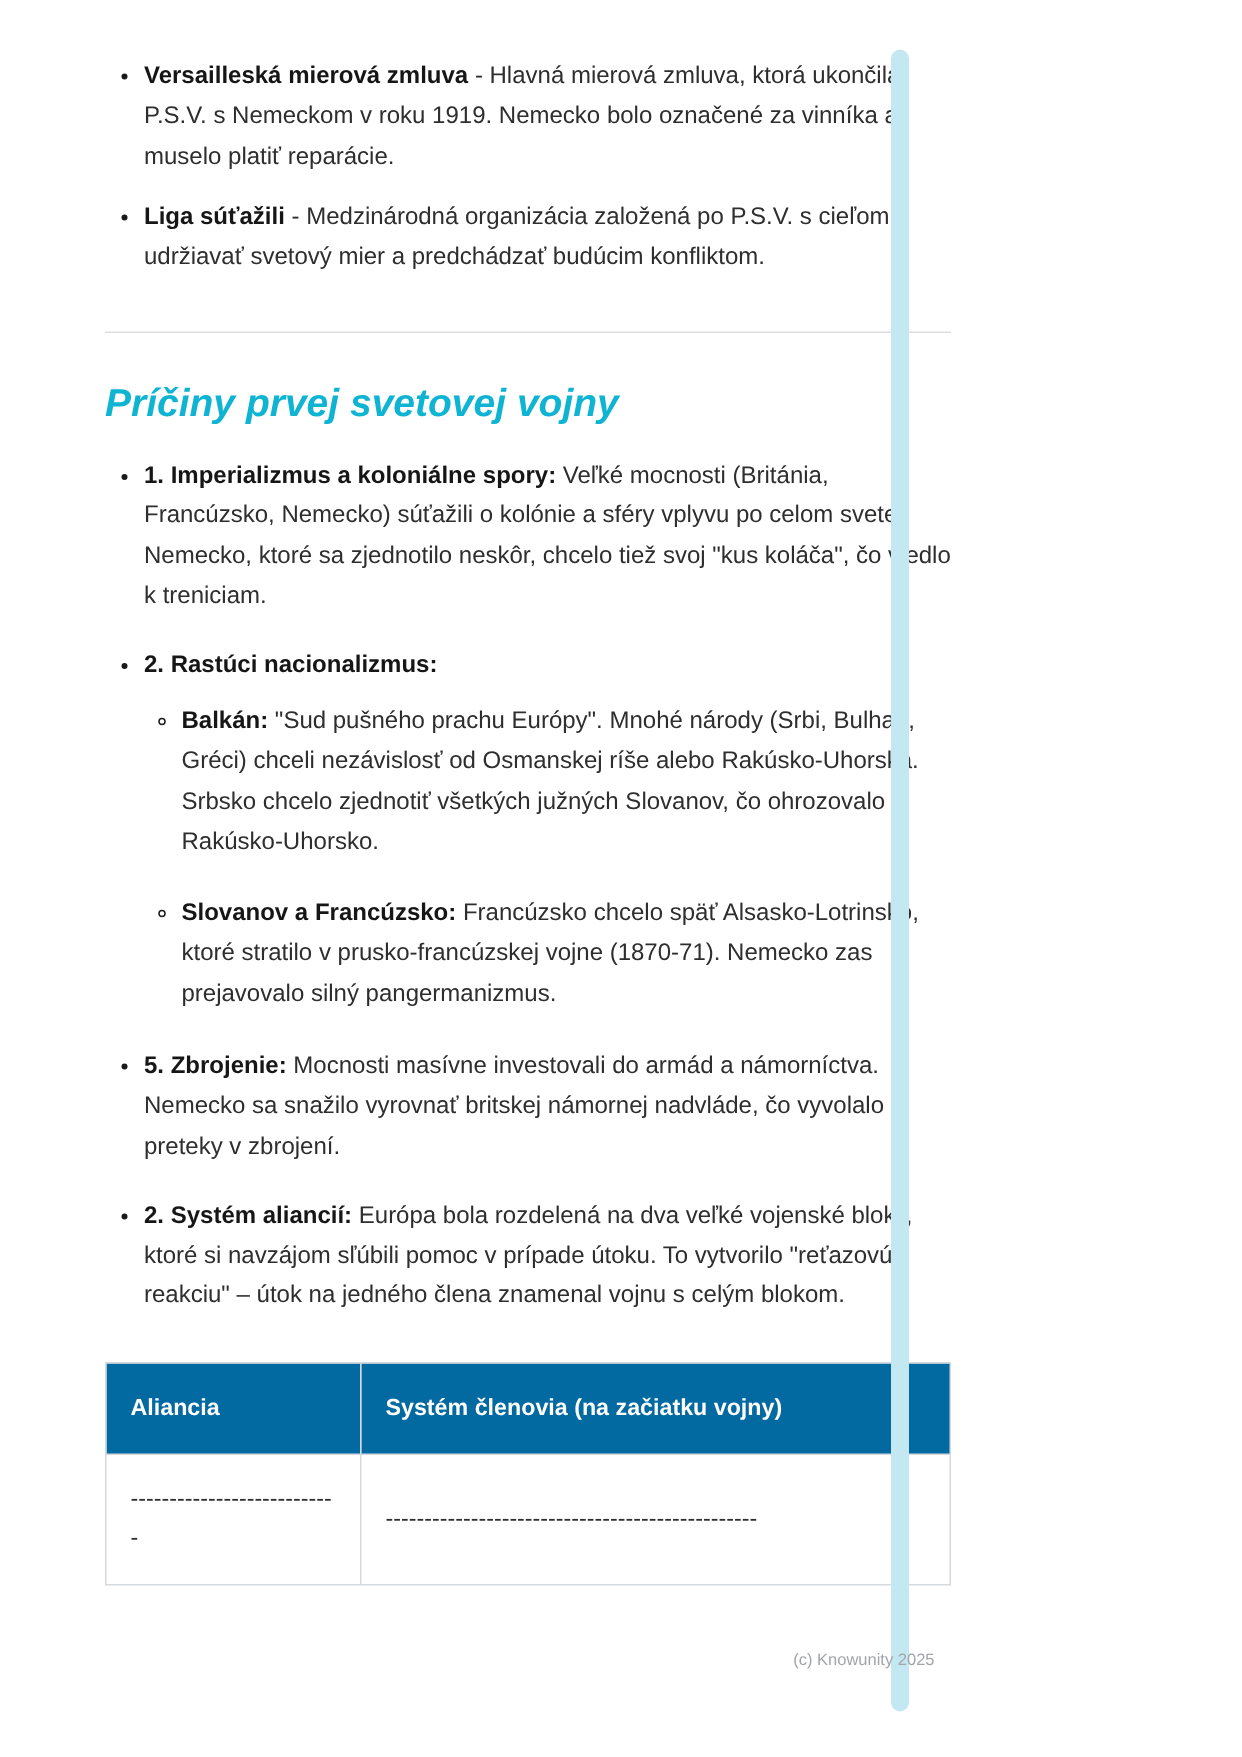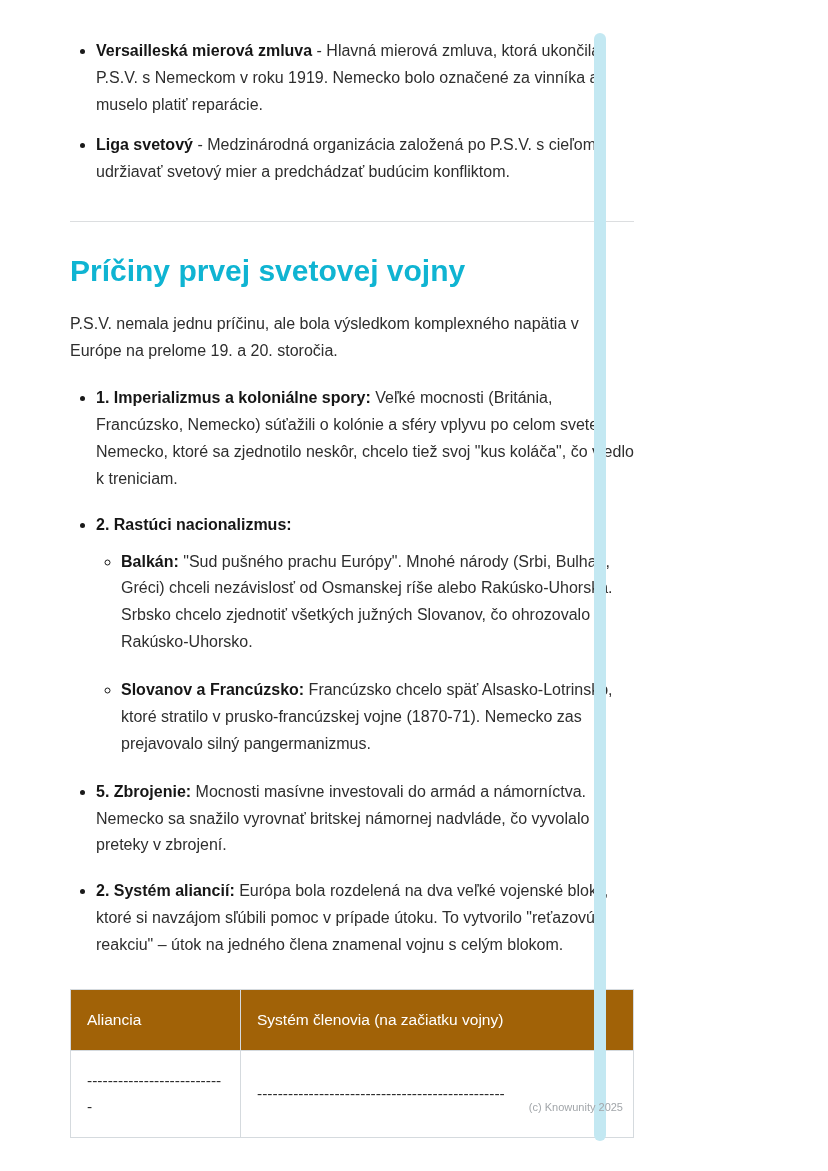--- a/index.html
+++ b/index.html
@@ -40,23 +40,24 @@
     margin-top:30px;
     font-size:29px;
     line-height:1.15;
     color:#1e4266;
     padding-bottom:17px;
     border-bottom:2px solid #b5e1ee;
   }
 
   h2.subsection-heading {
     margin-top:31px;
-    font-size:30px;
+    font-size:26px;
     line-height:1.2;
     color:#0fb4d2;
+    font-style:italic;
   }
 
   p.intro-paragraph { margin-top:22px; }
 
   ul.causes { margin-top:20px; }
   ul.causes > li { margin-bottom:19px; }
 
   ul.sub-list {
     list-style:circle;
     padding-left:25px;
@@ -72,23 +73,23 @@
     font-size:15.5px;
     color:#2e2e2e;
   }
   table.alliances th, table.alliances td {
     border:1px solid #d5dade;
     text-align:left;
     vertical-align:middle;
     padding:17px 16px;
   }
   table.alliances th {
-    background:#a16207;
+    background:#0369a1;
     color:#ffffff;
-    font-weight:normal;
+    font-weight:bold;
   }
   table.alliances col.c1 { width:170px; }
   table.alliances tbody tr:nth-child(even) { background:#f7f9fa; }
 
   .scrollbar-thumb {
     position:absolute;
     top:33px;
     right:68px;
     width:12px;
     height:1108px;
@@ -107,29 +108,28 @@
   }
 </style>
 </head>
 <body>
 
 <div class="page">
   <div class="content">
 
     <ul class="bullet-list">
       <li><strong>Versailleská mierová zmluva</strong><span> - Hlavná mierová zmluva, ktorá ukončila P.S.V. s Nemeckom v roku 1919. Nemecko bolo označené za vinníka a muselo platiť reparácie.</span></li>
-      <li><strong>Liga svetový</strong><span> - Medzinárodná organizácia založená po P.S.V. s cieľom udržiavať svetový mier a predchádzať budúcim konfliktom.</span></li>
+      <li><strong>Liga súťažili</strong><span> - Medzinárodná organizácia založená po P.S.V. s cieľom udržiavať svetový mier a predchádzať budúcim konfliktom.</span></li>
     </ul>
 
     <hr class="divider">
 
 
     <h2 class="subsection-heading">Príčiny prvej svetovej vojny</h2>
 
-    <p class="intro-paragraph">P.S.V. nemala jednu príčinu, ale bola výsledkom komplexného napätia v Európe na prelome 19. a 20. storočia.</p>
 
     <ul class="bullet-list causes">
       <li><strong>1. Imperializmus a koloniálne spory:</strong><span> Veľké mocnosti (Británia, Francúzsko, Nemecko) súťažili o kolónie a sféry vplyvu po celom svete. Nemecko, ktoré sa zjednotilo neskôr, chcelo tiež svoj "kus koláča", čo viedlo k treniciam.</span></li>
 
       <li>
         <strong>2. Rastúci nacionalizmus:</strong>
         <ul class="sub-list">
           <li><strong>Balkán:</strong><span> "Sud pušného prachu Európy". Mnohé národy (Srbi, Bulhari, Gréci) chceli nezávislosť od Osmanskej ríše alebo Rakúsko-Uhorska. Srbsko chcelo zjednotiť všetkých južných Slovanov, čo ohrozovalo Rakúsko-Uhorsko.</span></li>
           <li><strong>Slovanov a Francúzsko:</strong><span> Francúzsko chcelo späť Alsasko-Lotrinsko, ktoré stratilo v prusko-francúzskej vojne (1870-71). Nemecko zas prejavovalo silný pangermanizmus.</span></li>
         </ul>

